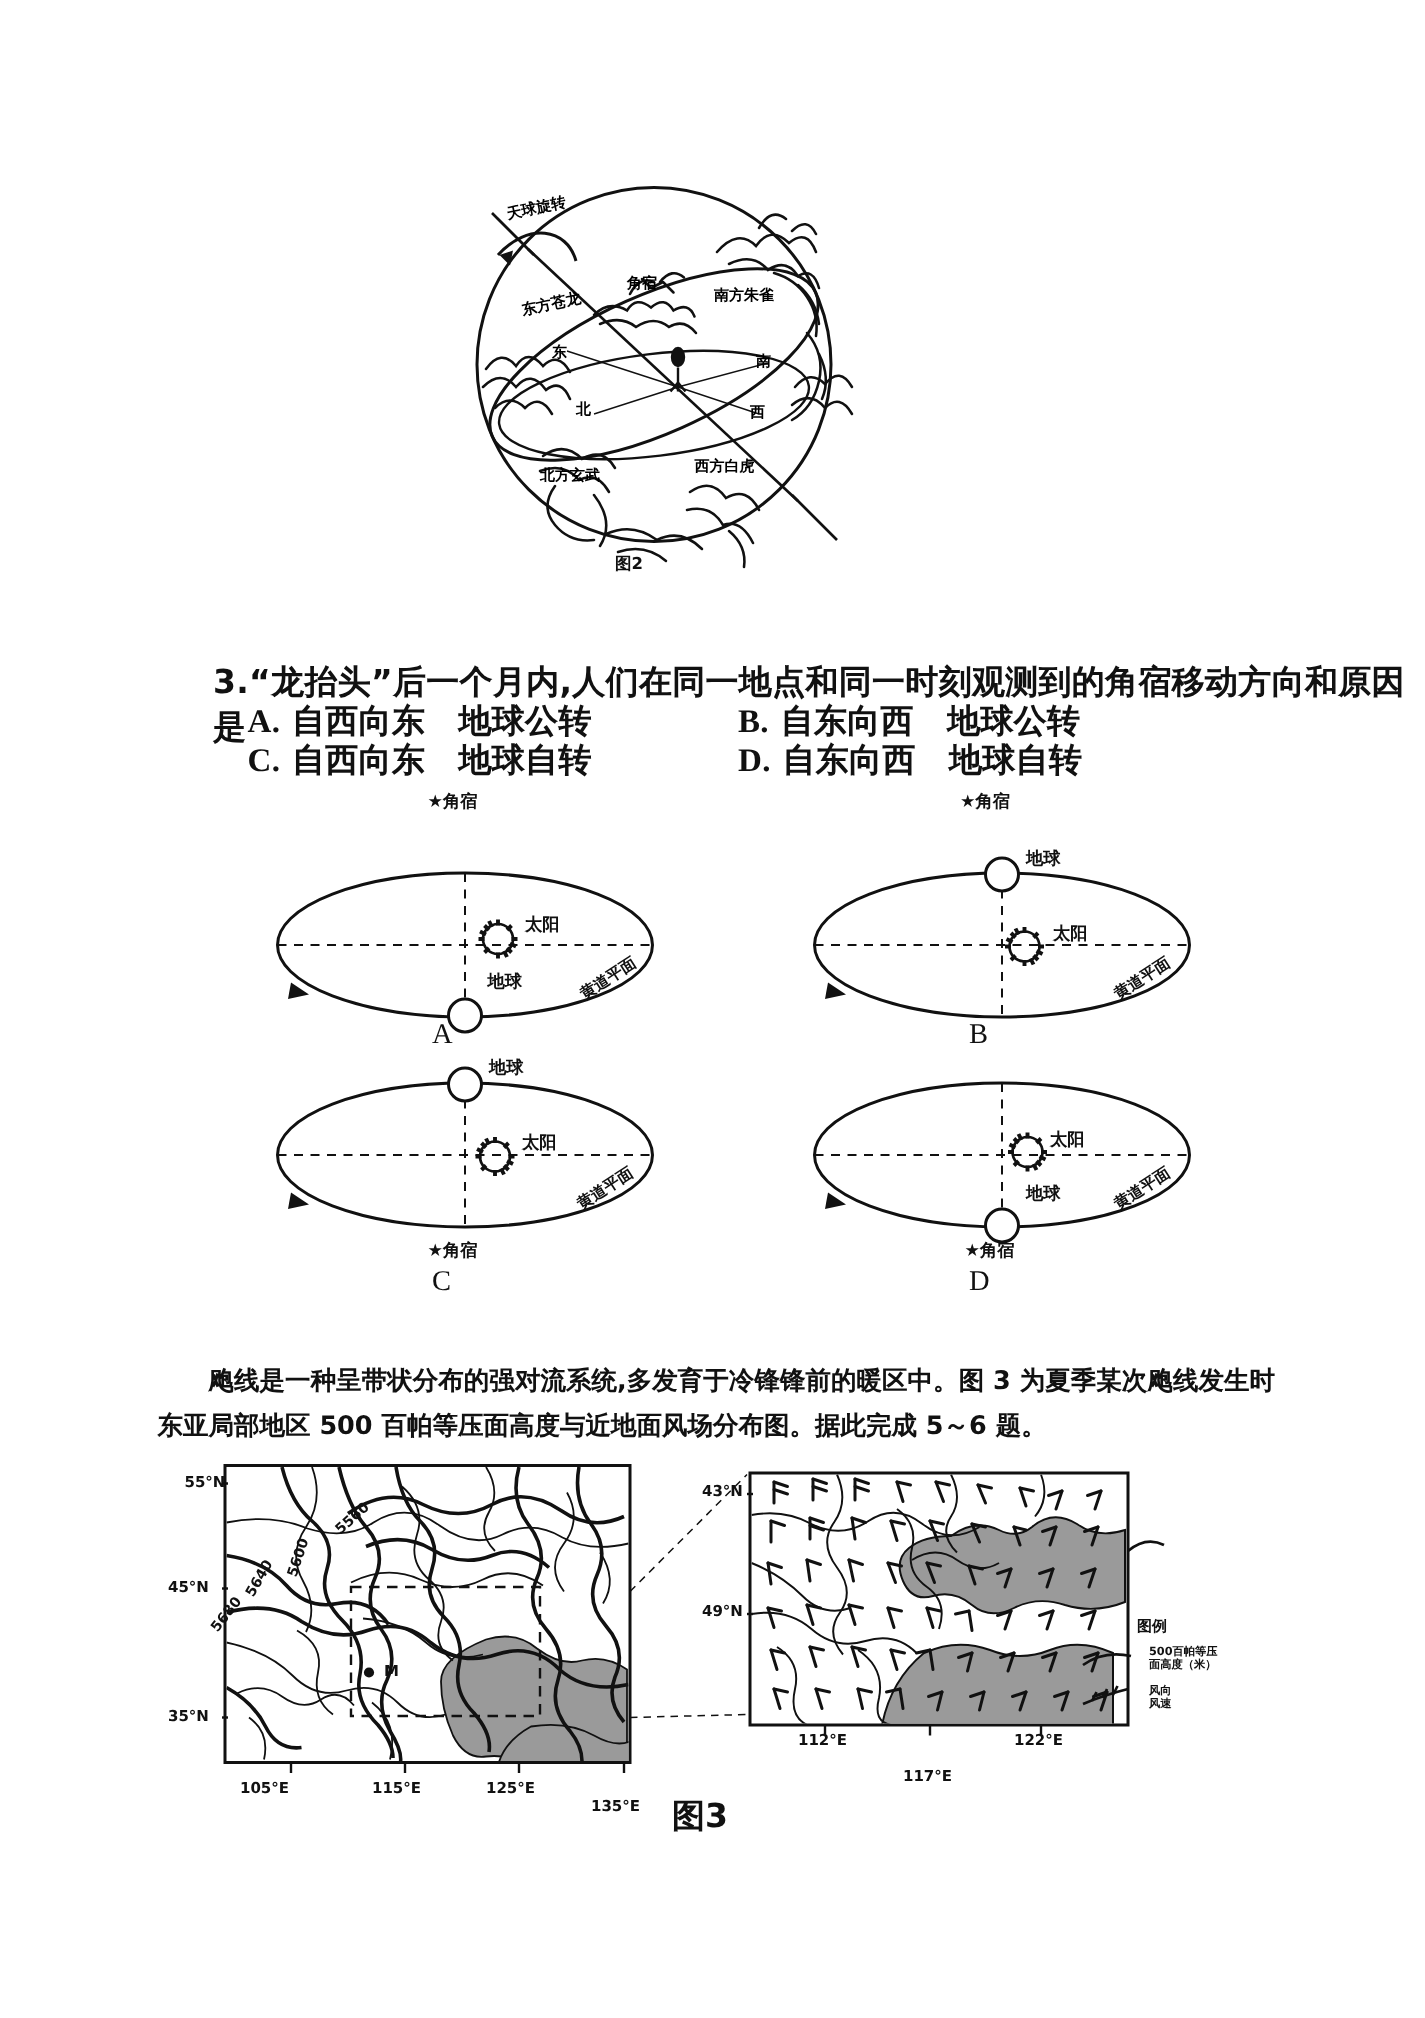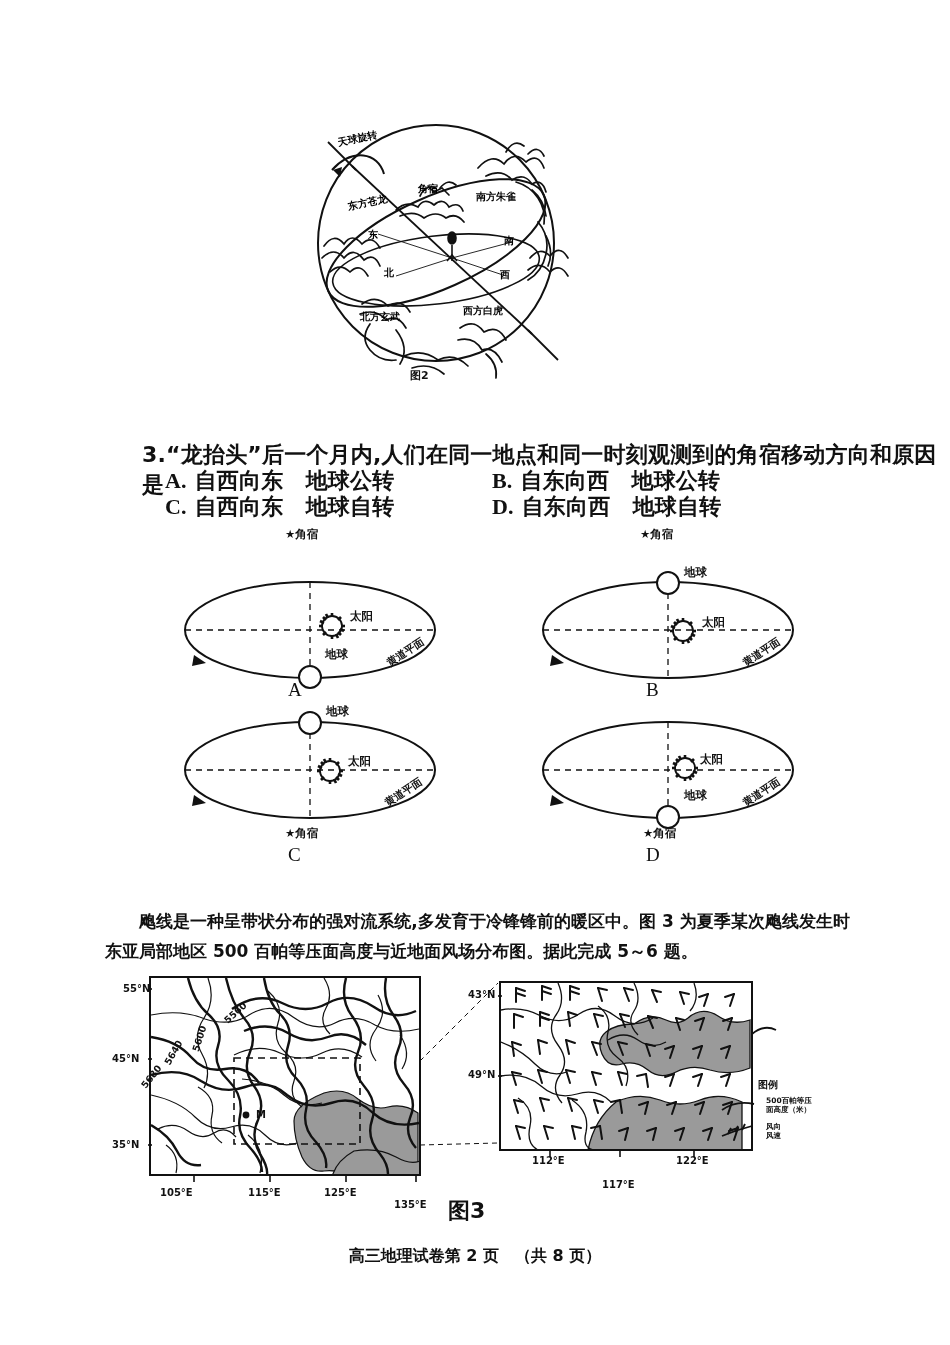--- a/index.html
+++ b/index.html
@@ -658,14 +658,13 @@
       </svg>
       <span class="legtxt" style="left:8px;top:16px;">500百帕等压</span>
       <span class="legtxt" style="left:8px;top:25px;">面高度（米）</span>
       <span class="legtxt" style="left:8px;top:42px;">风向</span>
       <span class="legtxt" style="left:8px;top:51px;">风速</span>
     </div>
   </div>
 
   <div id="fig3cap">图3</div>
 
-  <div id="footer">高三地理试卷第 2 页　（共 8 页）</div>
 </div>
 
 </body></html>

